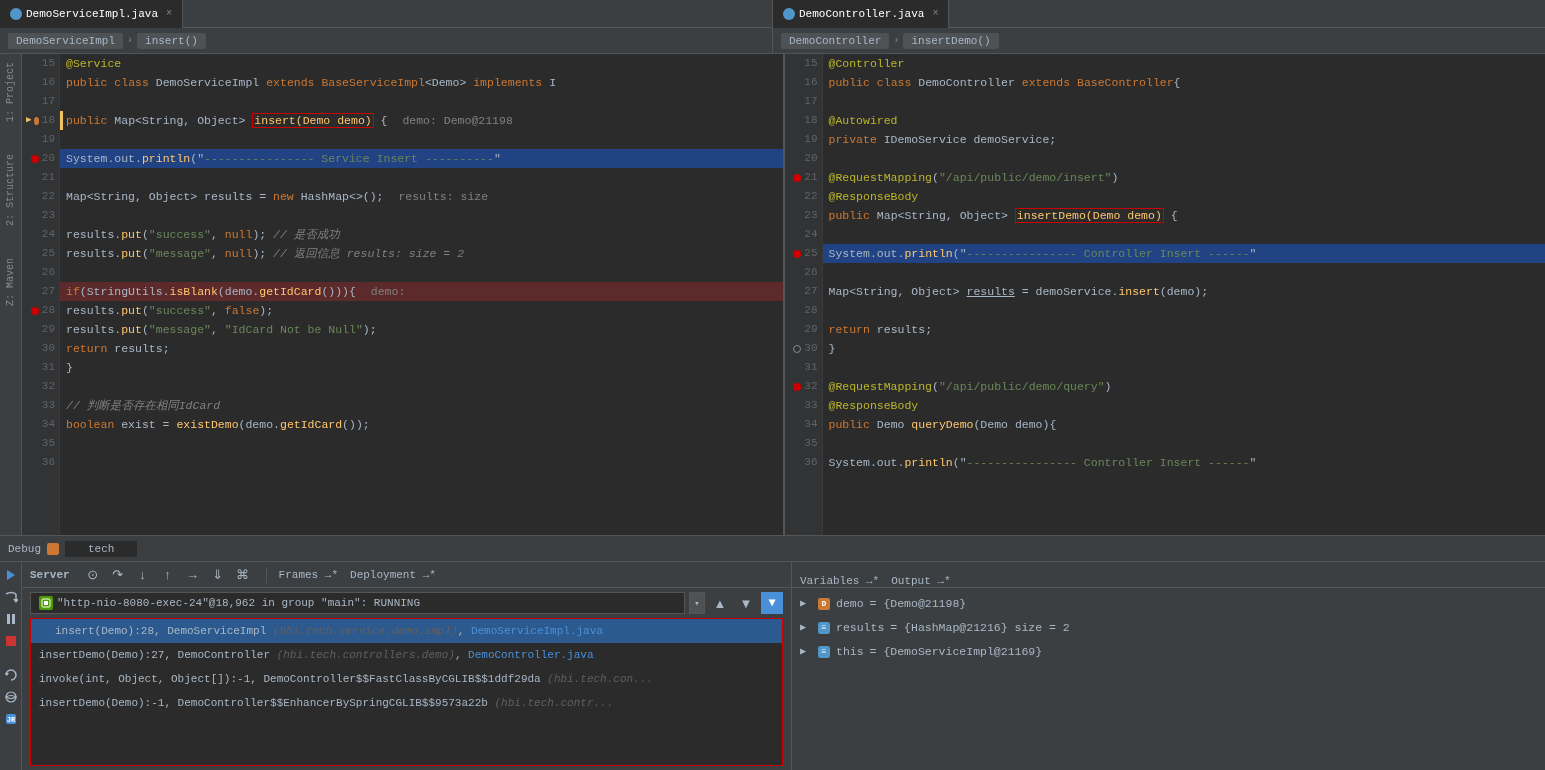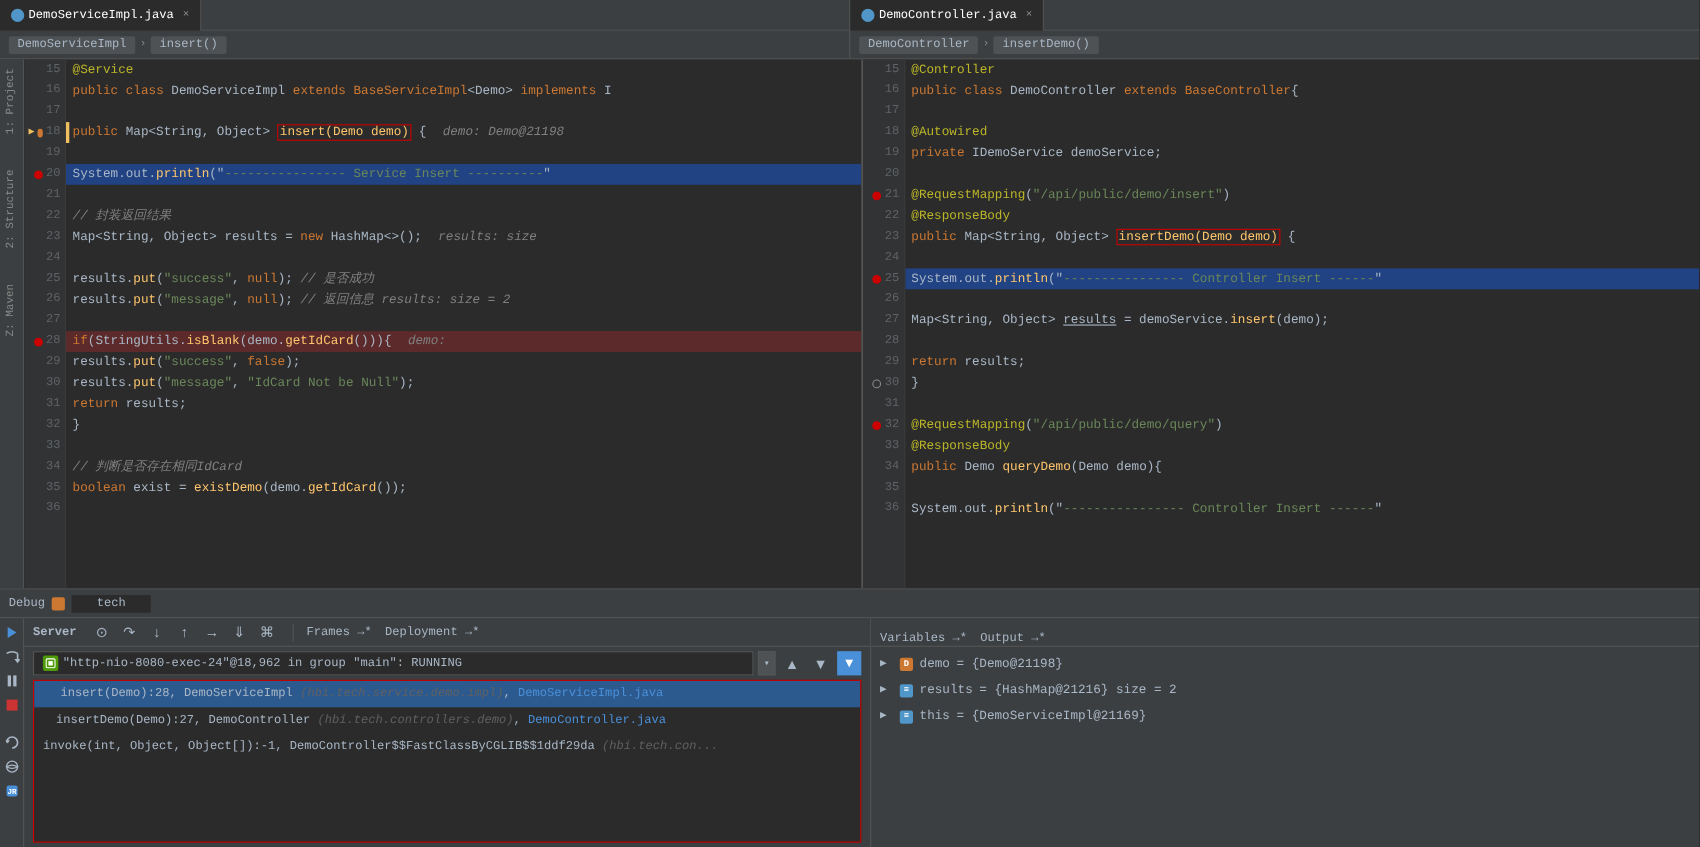--- a/index.html
+++ b/index.html
@@ -85,21 +85,21 @@
 
     .code-line.highlight-red {
       background: #5c2a2a;
     }
 
     
     .kw { color: #cc7832; }
     .string { color: #6a8759; }
     .comment { color: #808080; font-style: italic; }
     .annotation { color: #bbb529; }
-    .debug-info { color: #808080; font-style: italic; margin-left: 8px; }
+    .debug-info { color: #808080; margin-left: 8px; }
 
     
     .debug-panel {
       height: 235px;
       background: #3c3f41;
       border-top: 1px solid #555;
       display: flex;
       flex-direction: column;
     }
 
@@ -562,23 +562,20 @@
           </div>
 
           <div class="code-line"></div>
 
           <div class="code-line highlight-blue">
             <span>        System.out.</span><span style="color:#ffc66d;">println</span><span>("</span><span class="string">---------------- Service Insert ----------</span><span>"</span>
           </div>
 
           <div class="code-line"></div>
 
-          <div class="code-line">
-            <span class="comment">        // 封装返回结果</span>
-          </div>
 
           <div class="code-line">
             <span>        Map&lt;String, Object&gt; results = </span><span class="kw">new</span><span> HashMap&lt;&gt;();  </span>
             <span class="debug-info">results: size</span>
           </div>
 
           <div class="code-line"></div>
 
           <div class="code-line">
             <span>        results.</span><span style="color:#ffc66d;">put</span><span>(</span><span class="string">"success"</span><span>, </span><span class="kw">null</span><span>); </span>
@@ -890,30 +887,34 @@
 
         <div class="frames-list">
 
           <div class="frame-item selected">
             <span style="color:#a9b7c6;">insert(Demo):28, DemoServiceImpl </span>
             <span class="frame-location">(hbi.tech.service.demo.impl)</span><span>, </span>
             <span class="frame-file">DemoServiceImpl.java</span>
           </div>
 
           <div class="frame-item">
-            <span style="color:#a9b7c6;margin-left:12px;">insertDemo(Demo):27, DemoController </span>
+            <span style="color:#a9b7c6;">insertDemo(Demo):27, DemoController </span>
             <span class="frame-location">(hbi.tech.controllers.demo)</span><span>, </span>
             <span class="frame-file">DemoController.java</span>
           </div>
 
           <div class="frame-item">
             <span style="color:#a9b7c6;">invoke(int, Object, Object[]):-1, DemoController$$FastClassByCGLIB$$1ddf29da </span>
             <span class="frame-location">(hbi.tech.con...</span>
           </div>
 
+          <div class="frame-item">
+            <span style="color:#a9b7c6;">insertDemo(Demo):-1, DemoController$$EnhancerBySpringCGLIB$$9573a22b </span>
+            <span class="frame-location">(hbi.tech.contr...</span>
+          </div>
         </div>
       </div>
 
       <div class="variables-panel">
         <div class="variables-header">
           <span class="frames-header-item">Variables →*</span>
           <span class="frames-header-item">Output →*</span>
         </div>
         <div class="variables-list">
 

